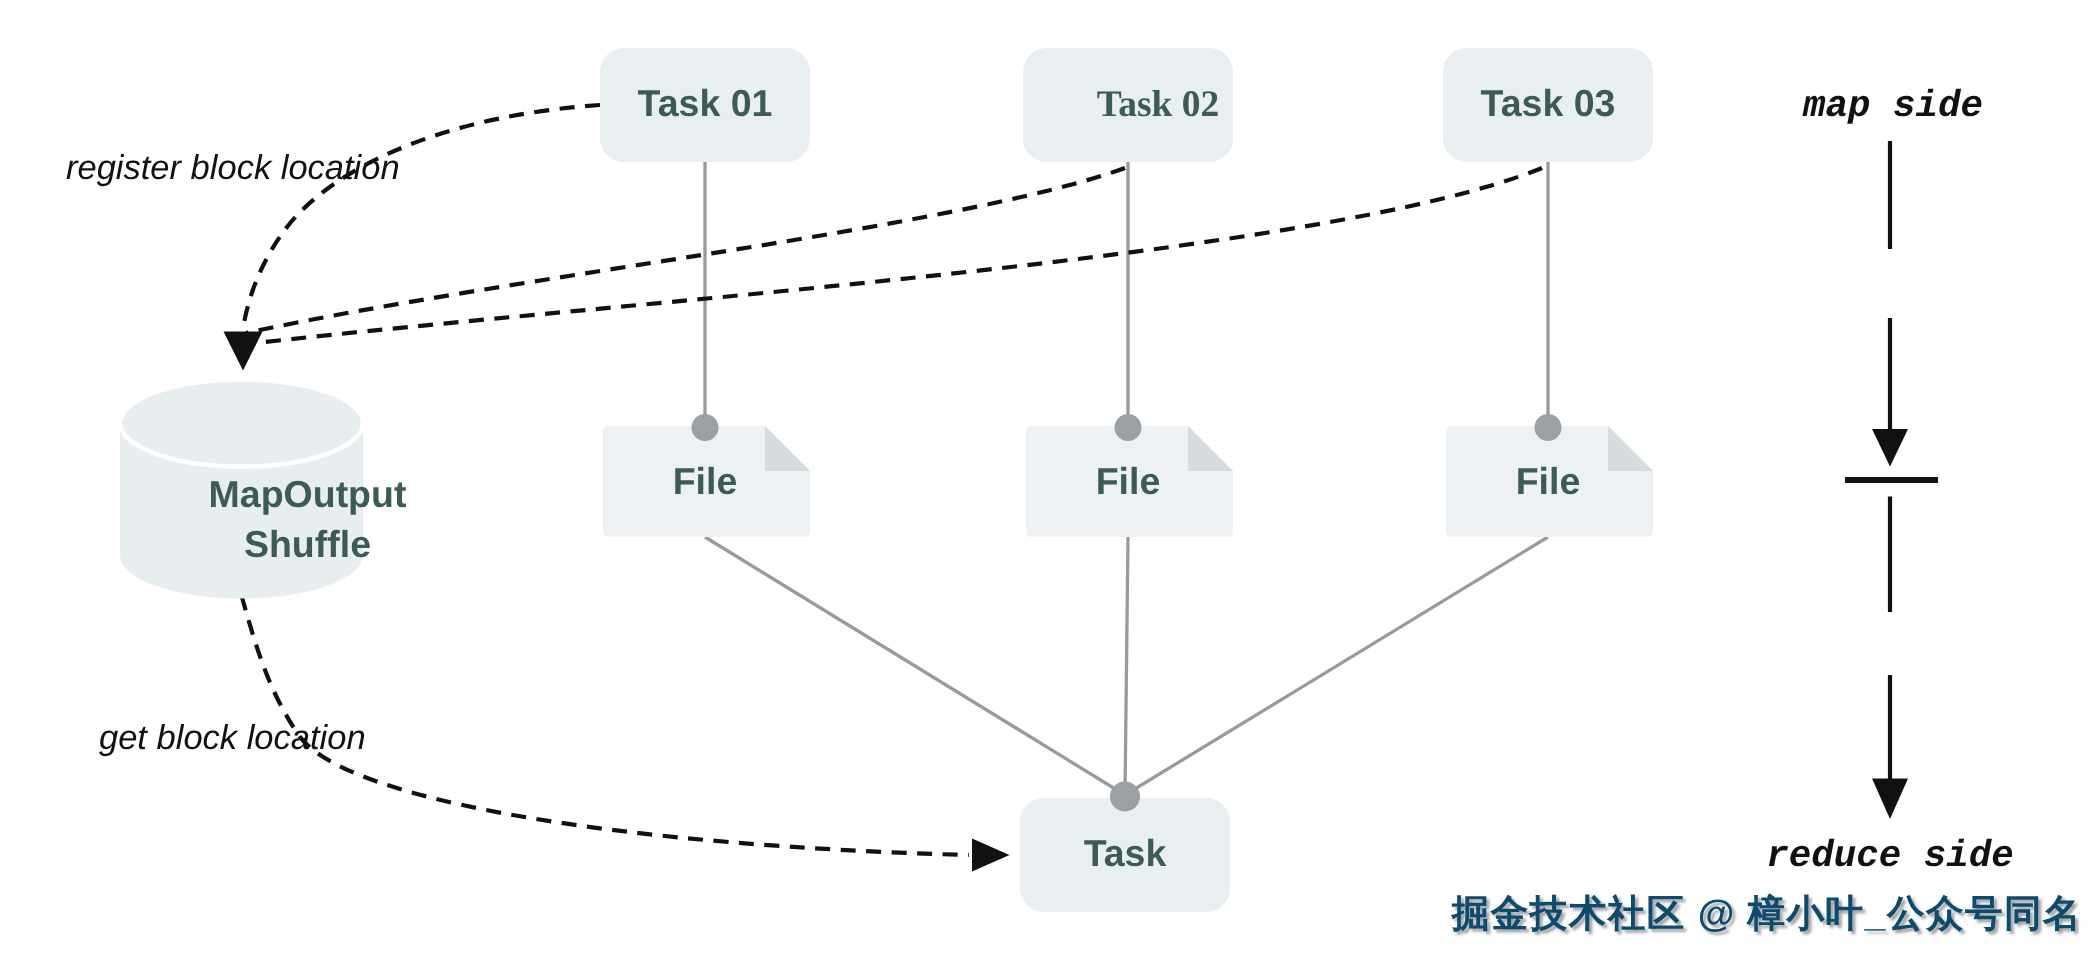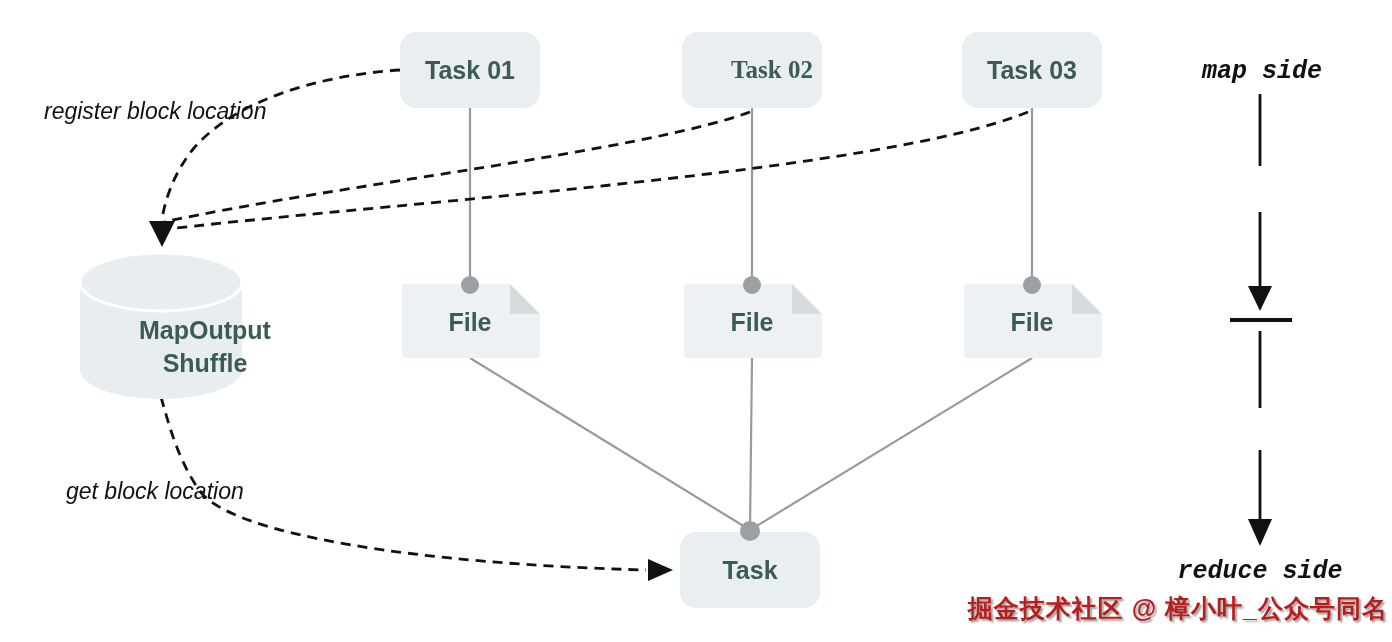--- a/index.html
+++ b/index.html
@@ -48,21 +48,21 @@
     text-align:center;
     white-space:nowrap;
     margin-left:44px;
   }
   .watermark{
     position:absolute;
     right:4px;top:592px;
     font-size:25px;
     font-weight:700;
     letter-spacing:1px;
-    color:#b91c1c;
+    color:#0c4a6e;
     text-shadow:2px 2px 2px #9f9f9f;
     white-space:nowrap;
     text-align:center;
   }
 </style>
 </head>
 <body>
 
 <div class="canvas">
 

